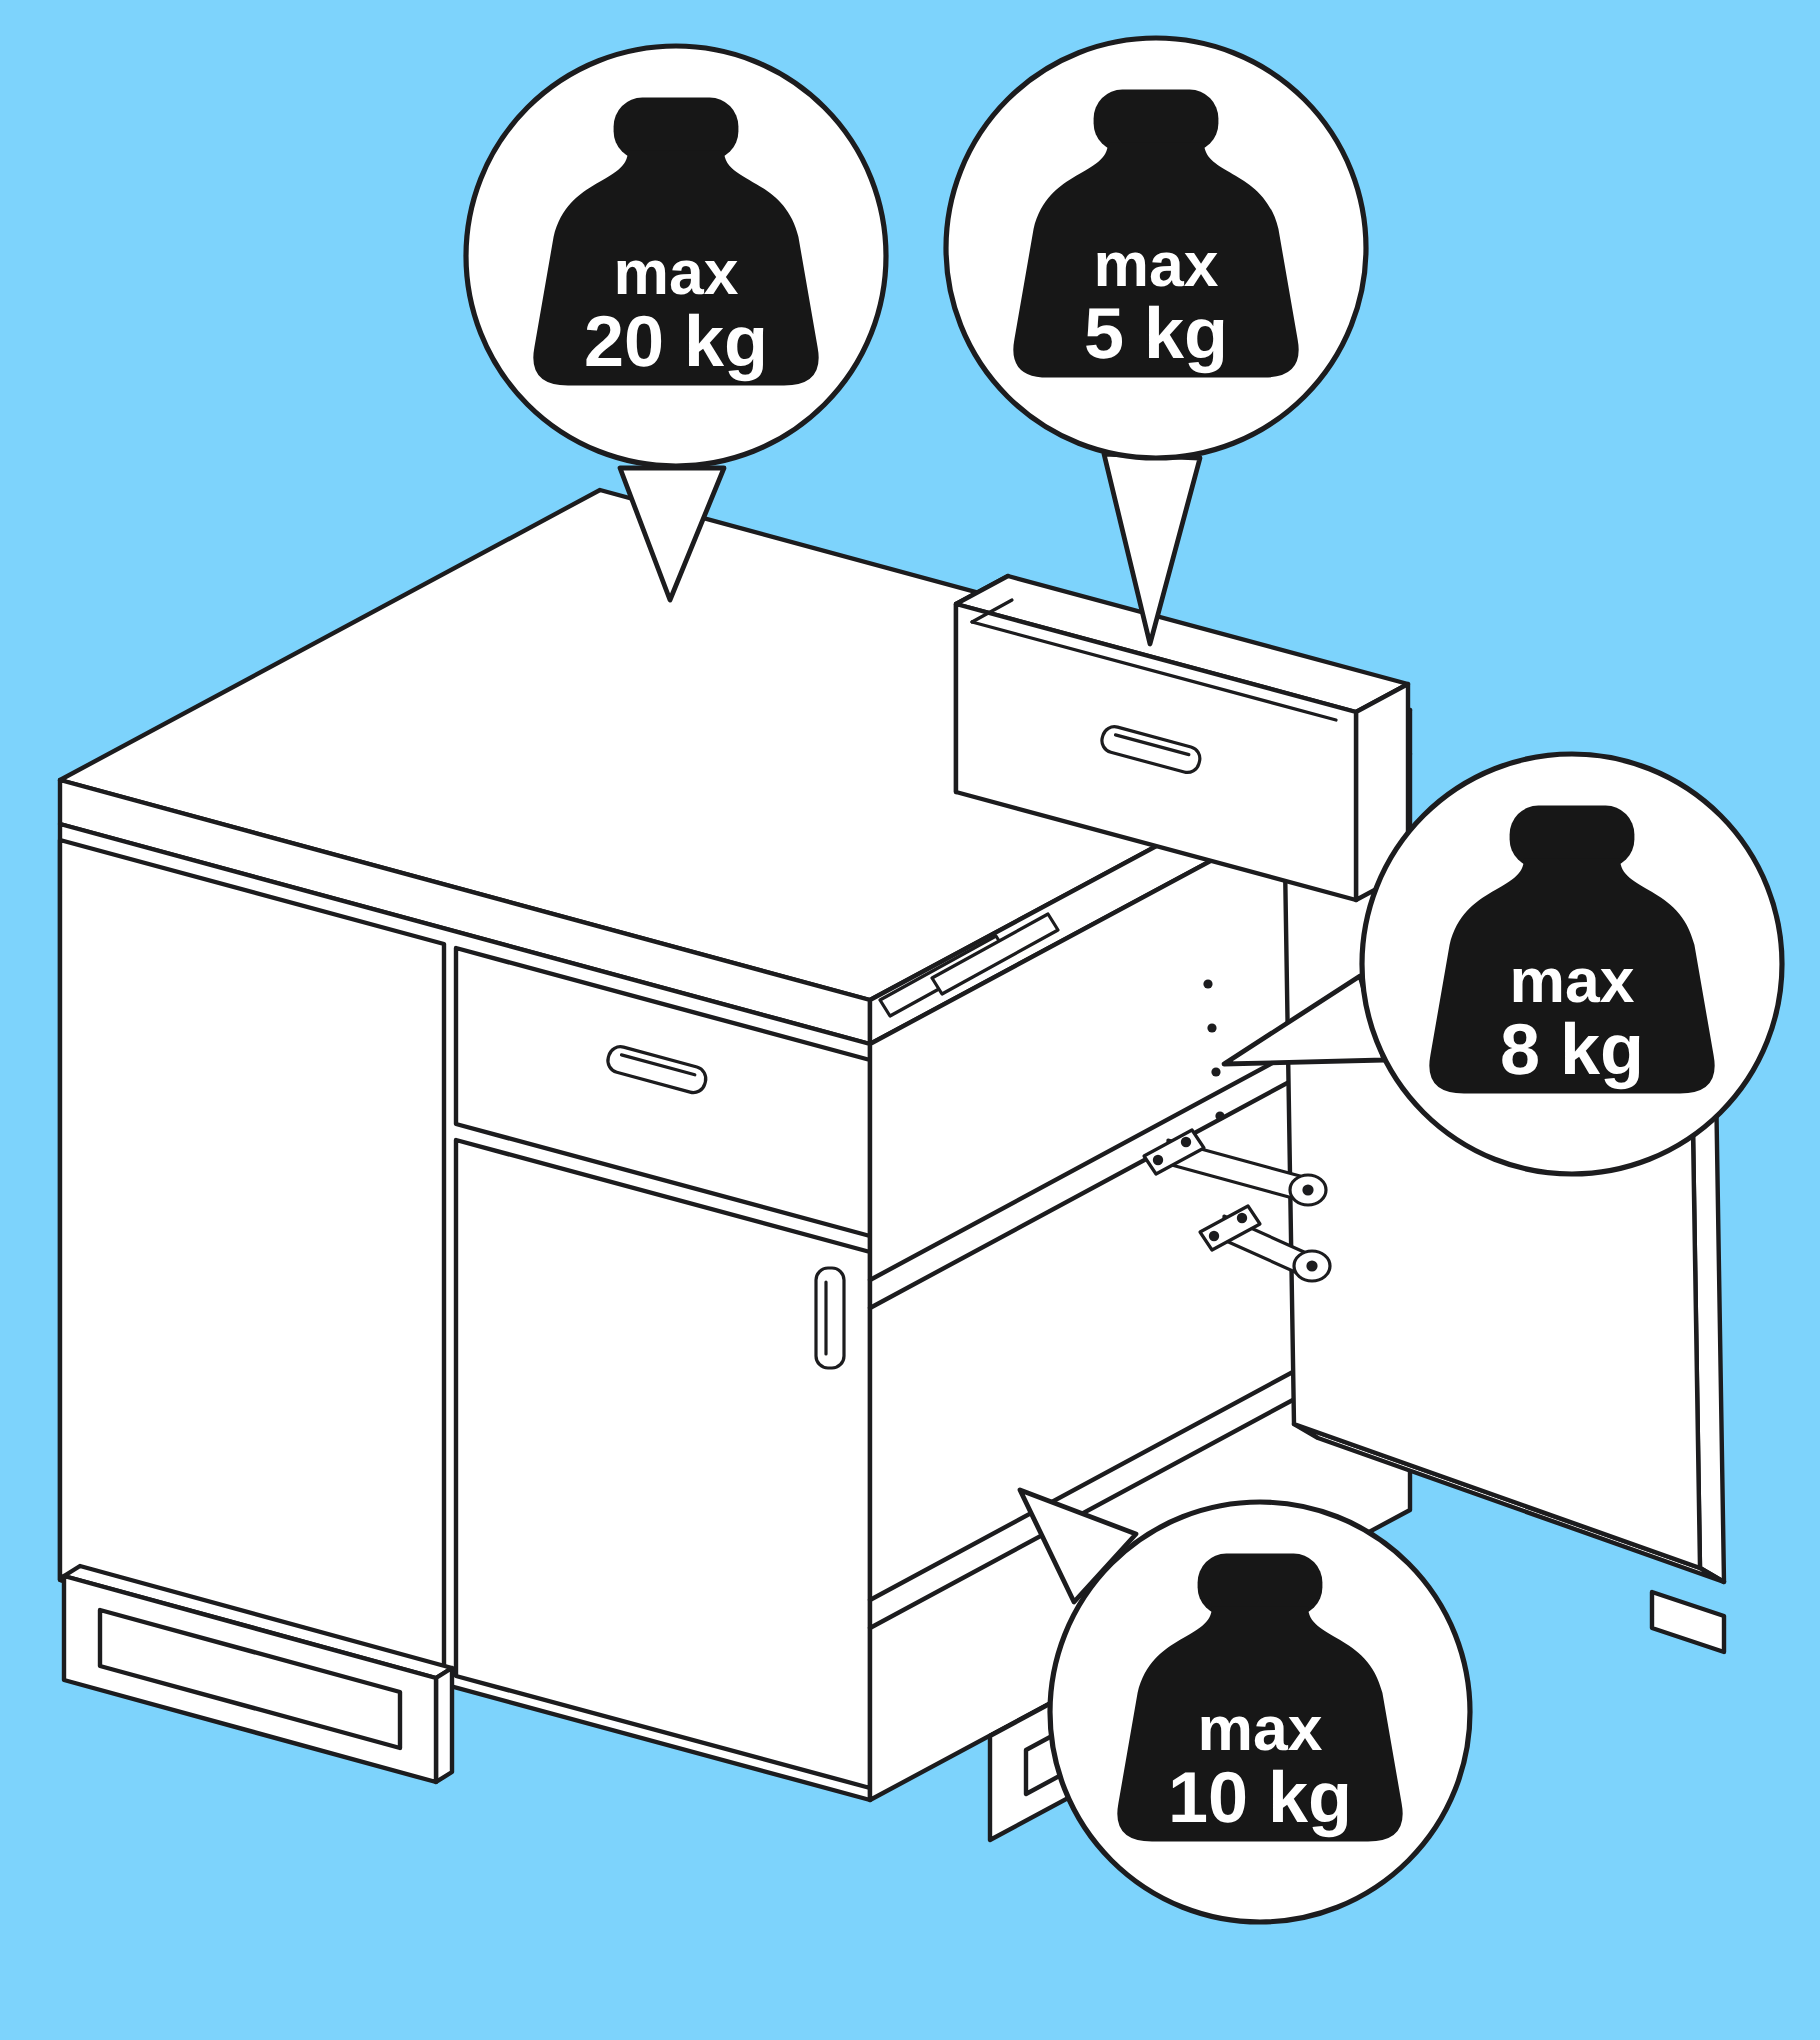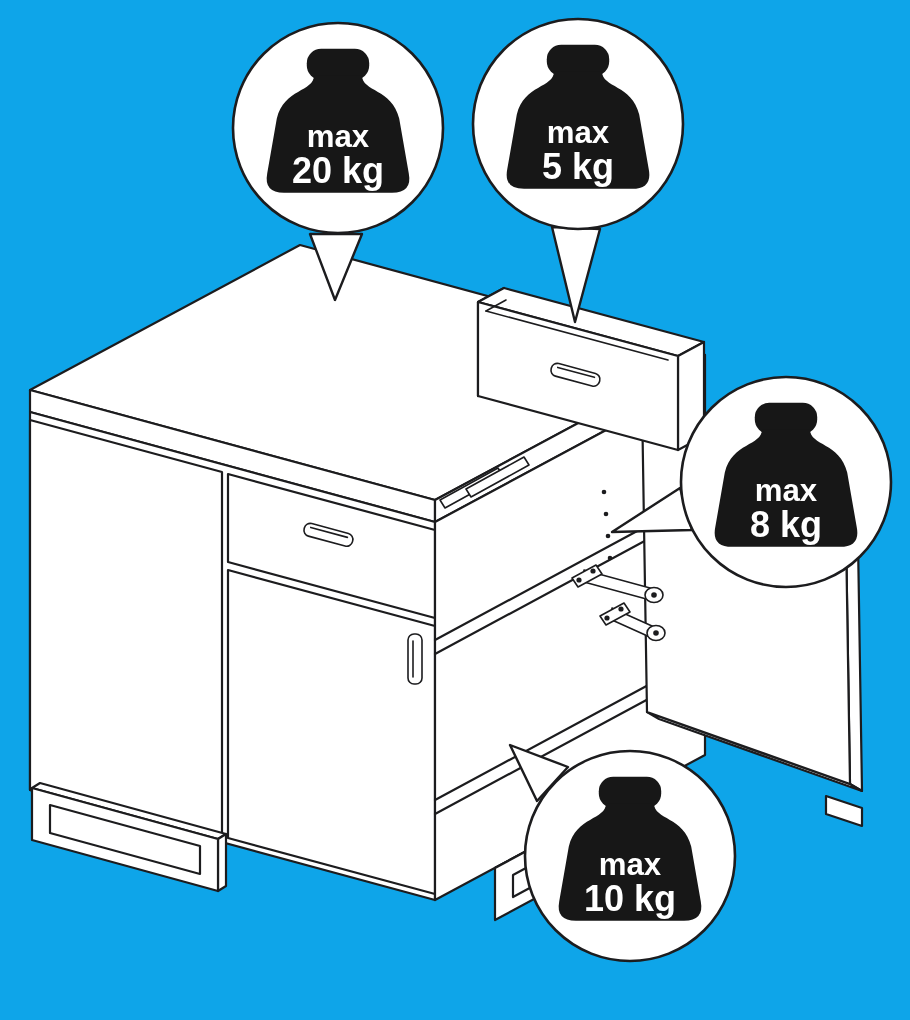--- a/index.html
+++ b/index.html
@@ -1,16 +1,16 @@
 <!DOCTYPE html>
 <html><head>
 <meta charset="utf-8">
 <style>
   html,body{margin:0;padding:0;background:#ffffff;}
-  .canvas{position:relative;width:910px;height:1020px;background:#0ea5e9;overflow:hidden;
+  .canvas{position:relative;width:910px;height:1020px;background:#7dd3fc;overflow:hidden;
           font-family:"Liberation Sans",sans-serif;}
   svg{display:block;}
   .fw{fill:#ffffff;stroke:#1c1c1e;stroke-width:2.2;stroke-linejoin:round;stroke-linecap:round;}
   .ln{fill:none;stroke:#1c1c1e;stroke-width:2.2;stroke-linejoin:round;stroke-linecap:round;}
   .thin{stroke-width:1.6;}
   .tail{fill:#ffffff;stroke:#1c1c1e;stroke-width:2.4;stroke-linejoin:round;}
   .bubble{fill:#ffffff;stroke:#1c1c1e;stroke-width:2.6;}
   .dot{fill:#1c1c1e;stroke:none;}
   .wshape{fill:#171717;stroke:none;}
   text.wmax{font-family:"Liberation Sans",sans-serif;font-weight:700;font-size:26px;fill:#ffffff;text-anchor:middle;}

